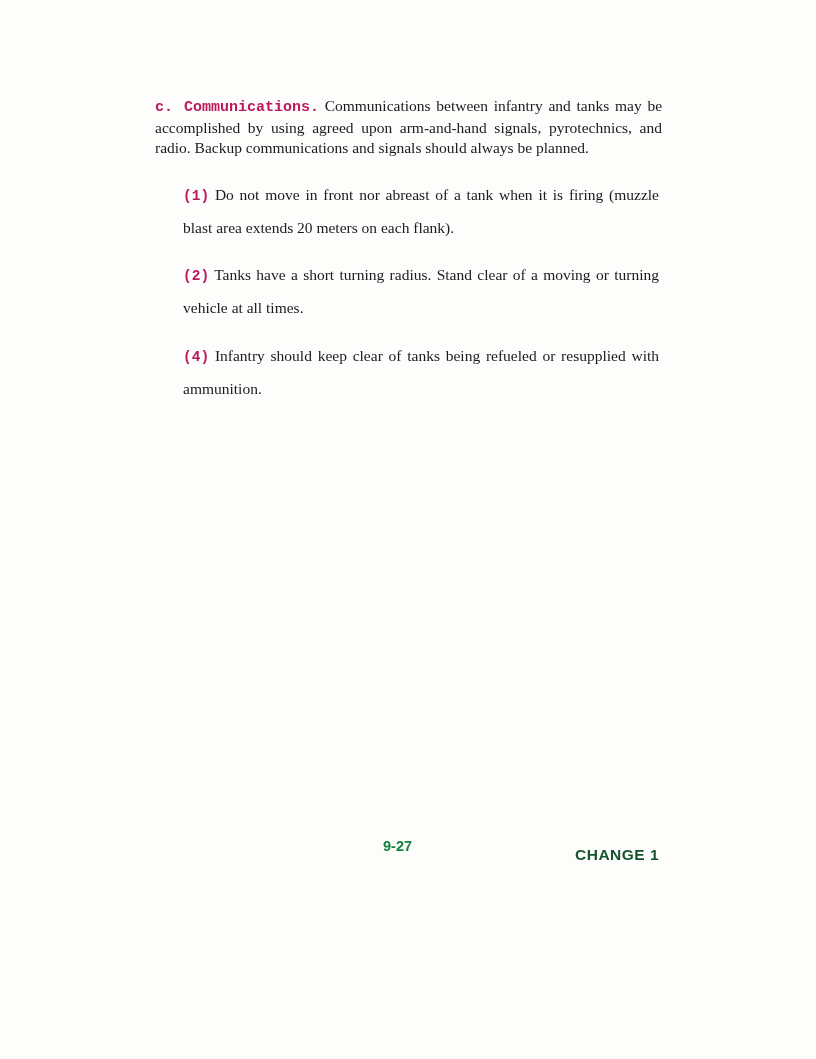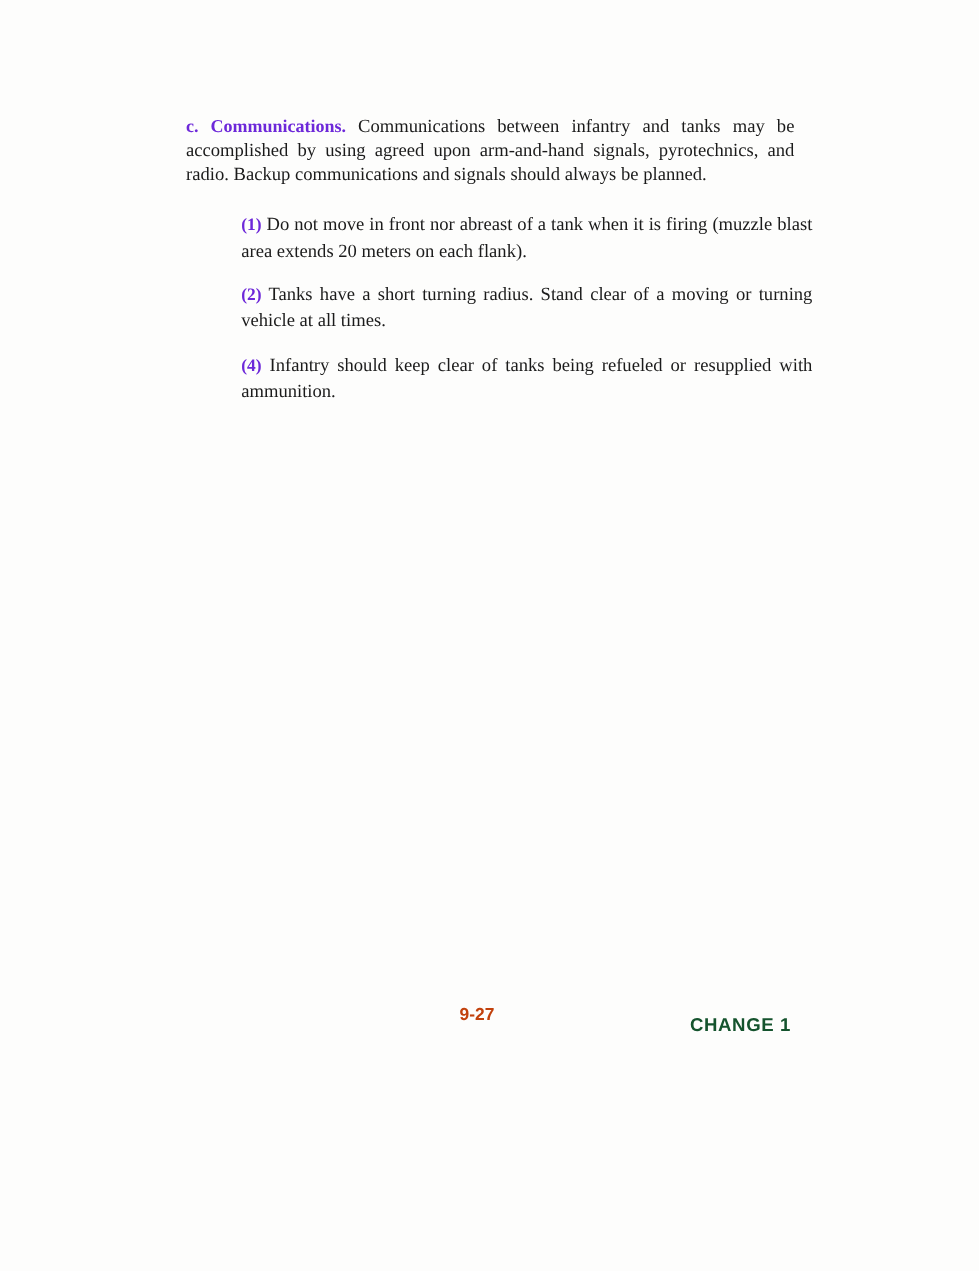--- a/index.html
+++ b/index.html
@@ -22,53 +22,53 @@
     width: 507px;
   }
   .body-text {
     font-size: 15.5px;
     line-height: 20px;
     text-align: justify;
   }
   .heading-inline,
   .section-heading,
   .item-num {
-    font-family: Liberation Serif, serif;
+    font-family: Liberation Mono, monospace;
     font-weight: bold;
-    color: #6d28d9;
+    color: #be185d;
   }
   .heading-inline {
     font-size: 15px;
   }
   .section-heading {
     font-size: 15.5px;
     margin-top: 23px;
   }
   .items {
     margin-top: 21px;
   }
   .safety-item {
-    margin-left: 46px;
+    margin-left: 28px;
     width: 476px;
     font-size: 15.5px;
-    line-height: 21px;
+    line-height: 32px;
     text-align: justify;
     margin-bottom: 12px;
   }
   .item-num {
     font-size: 14.5px;
   }
   .footer-page {
     position: absolute;
     left: 383px;
     top: 838px;
     font-family: "Liberation Sans", sans-serif;
     font-weight: bold;
     font-size: 14.5px;
-    color: #c2410c;
+    color: #15803d;
   }
   .footer-change {
     position: absolute;
     left: 575px;
     top: 846px;
     font-family: "Liberation Sans", sans-serif;
     font-weight: bold;
     font-size: 15.5px;
     letter-spacing: 0.5px;
     color: #14532d;

